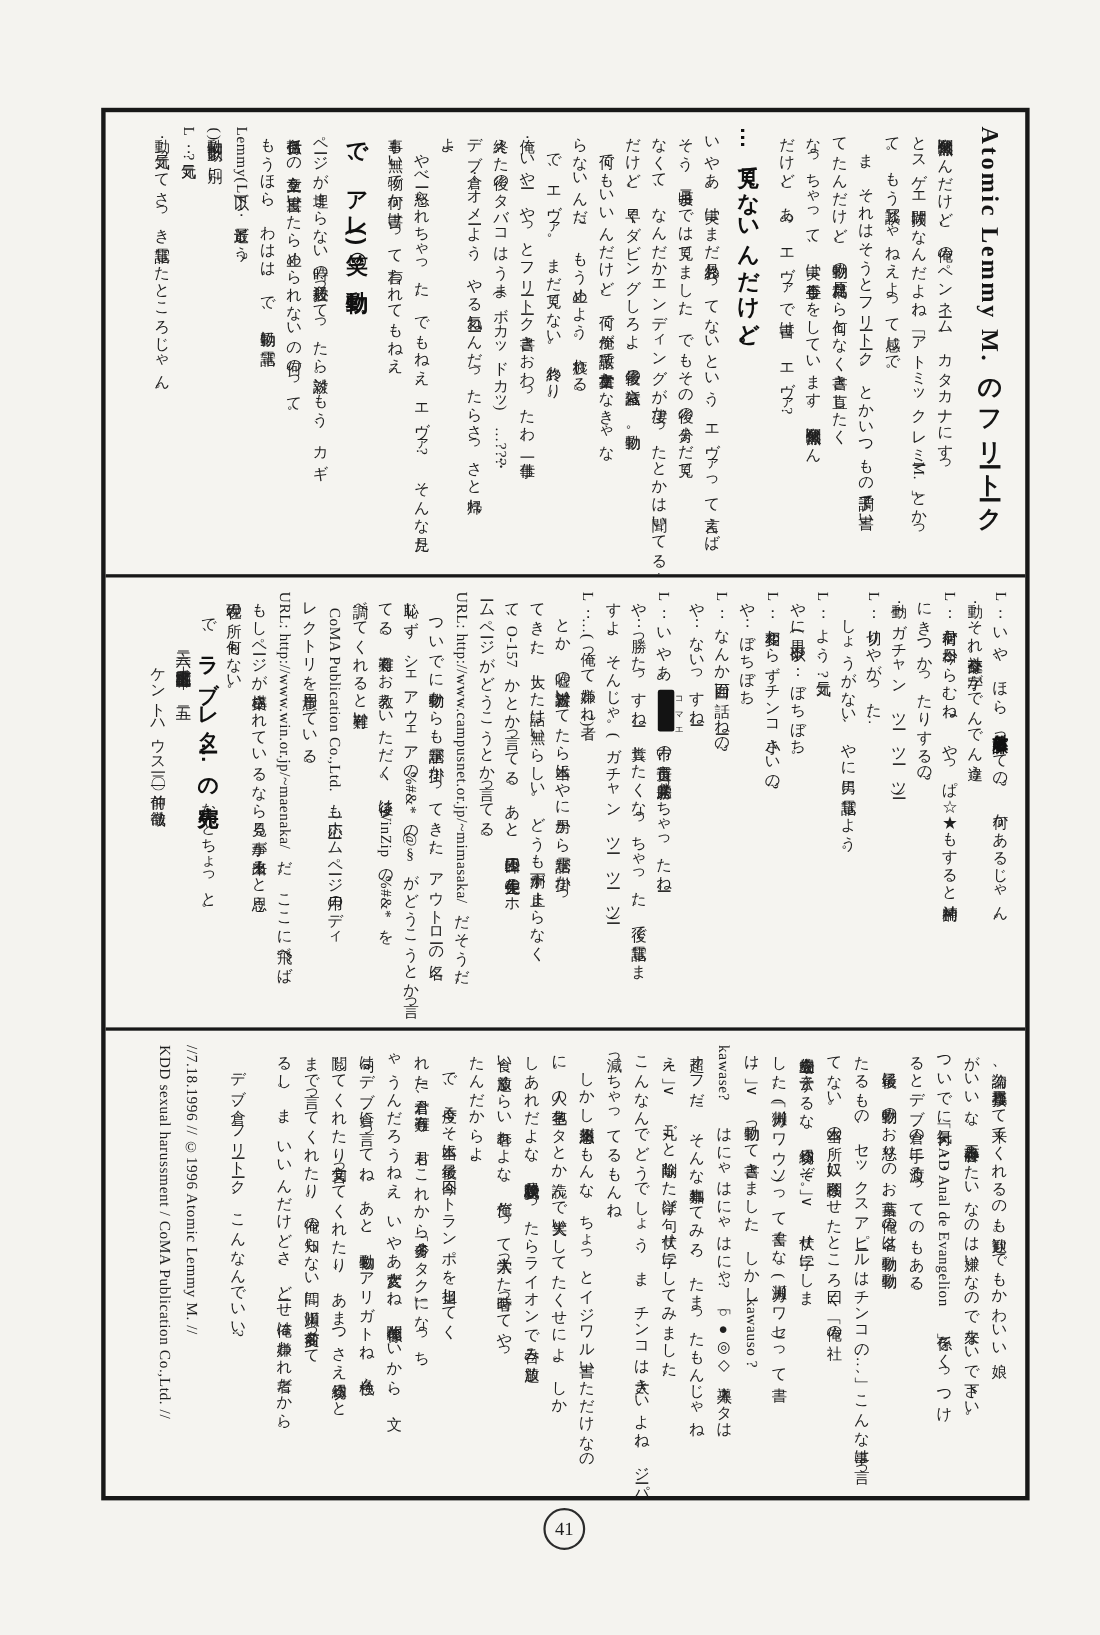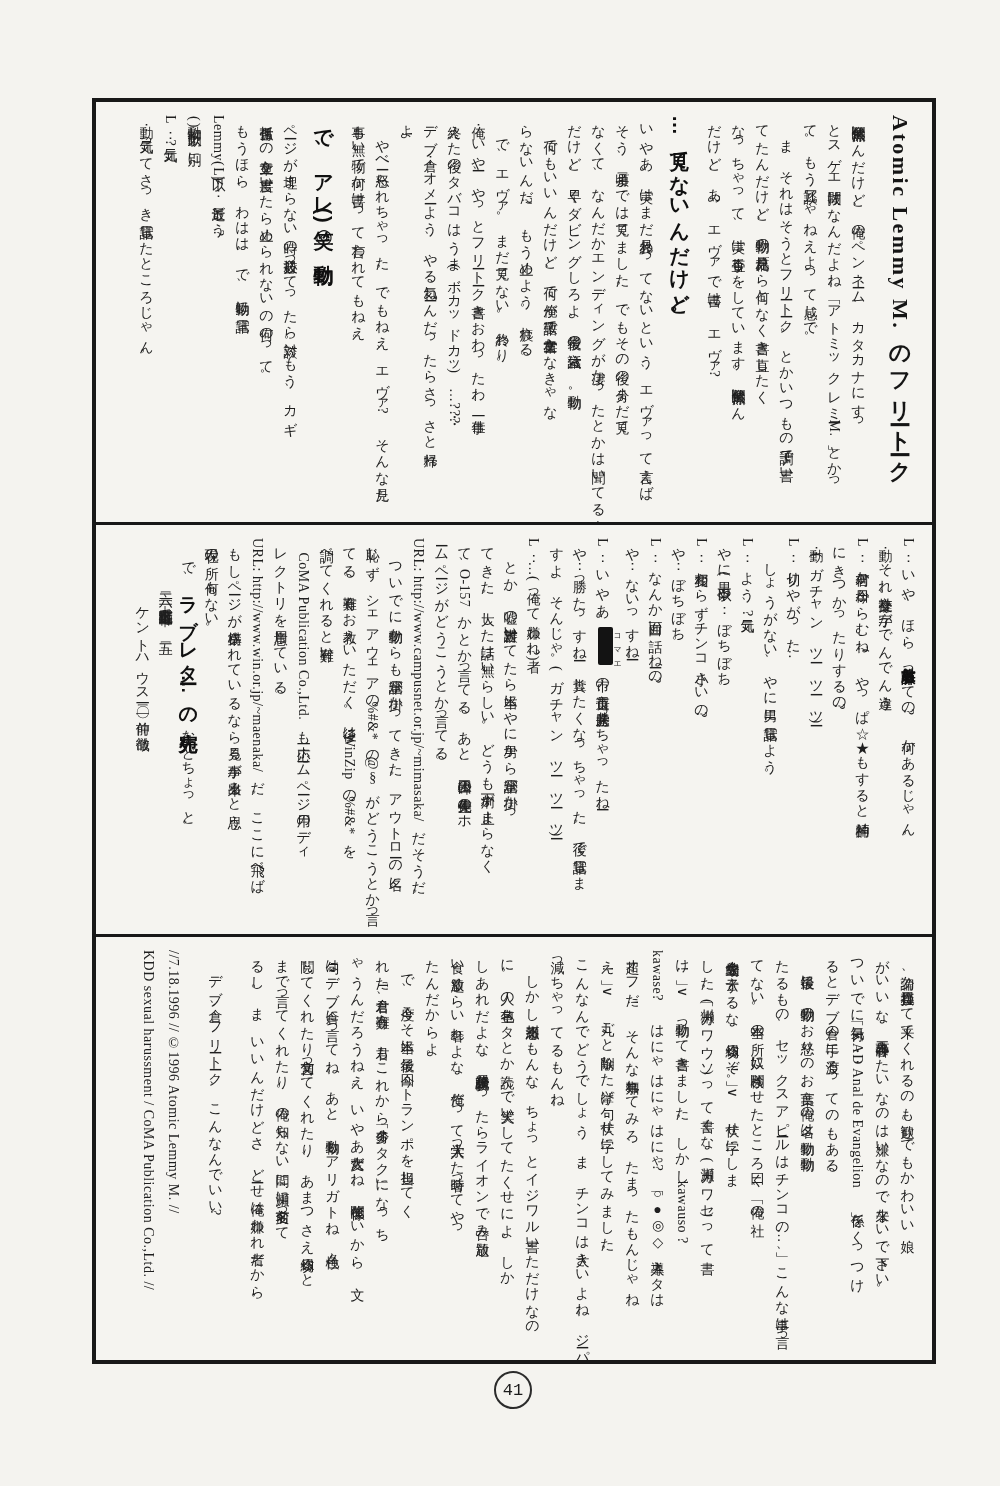--- a/index.html
+++ b/index.html
@@ -54,21 +54,21 @@
   ruby rt{font-size:8px;letter-spacing:0;color:#1a1a1a;}
   .redact{
     display:inline-block;width:15px;height:38px;background:#131313;
     border-radius:2px;margin:2px 0;vertical-align:middle;
   }
   .page-number{
     position:absolute;left:494px;top:1371px;width:38px;height:38px;
     border:2.5px solid #2b2b2b;border-radius:50%;box-sizing:border-box;
     display:flex;align-items:center;justify-content:center;
     font-size:17px;color:#1c1c1c;background:transparent;
-    font-family:Liberation Mono, monospace;
+    font-family:Liberation Serif, serif;
     text-align:right;
   }
 </style>
 </head>
 <body>
 
 <div class="frame">
   <div class="section s1">
       <div class="line title"><span>Atomic Lemmy M.のフリートーク</span></div>
       <div class="line body"><span>全然関係無いんだけど、俺のペンネーム、カタカナにすっ</span></div>

